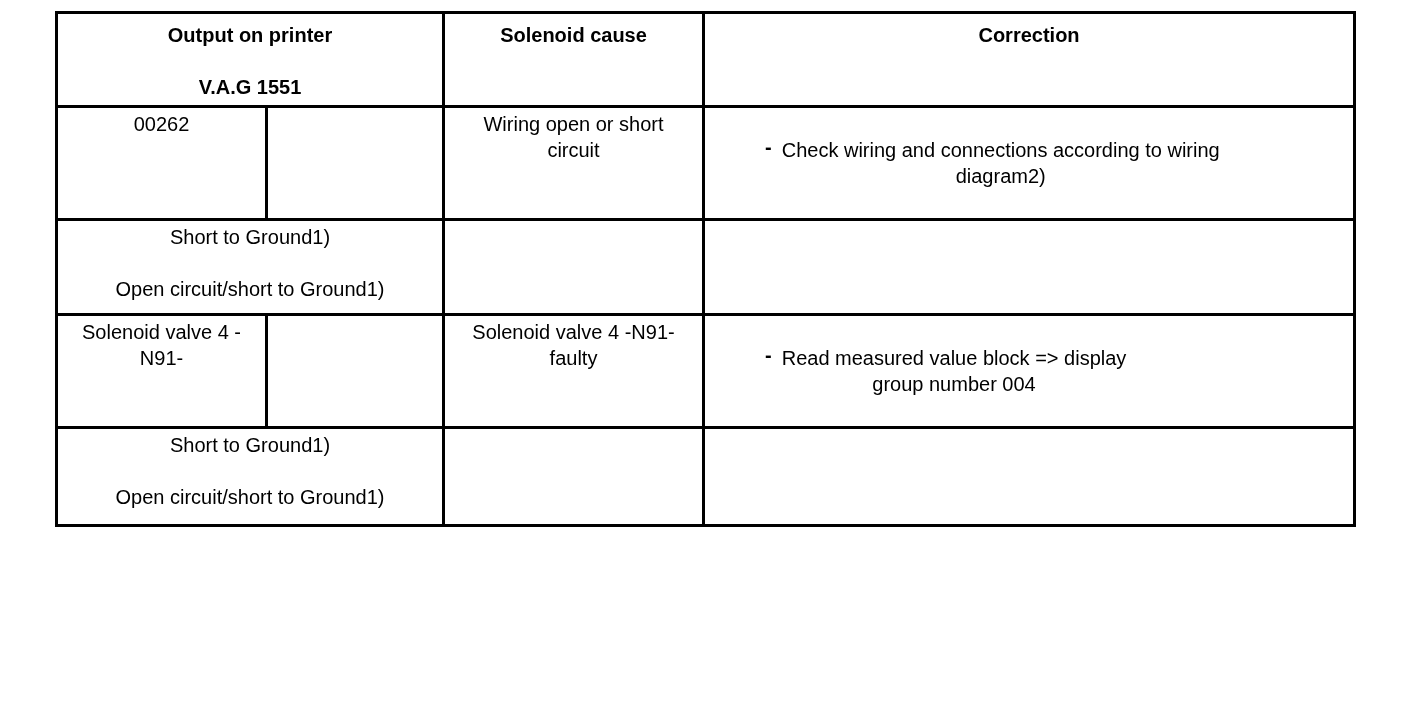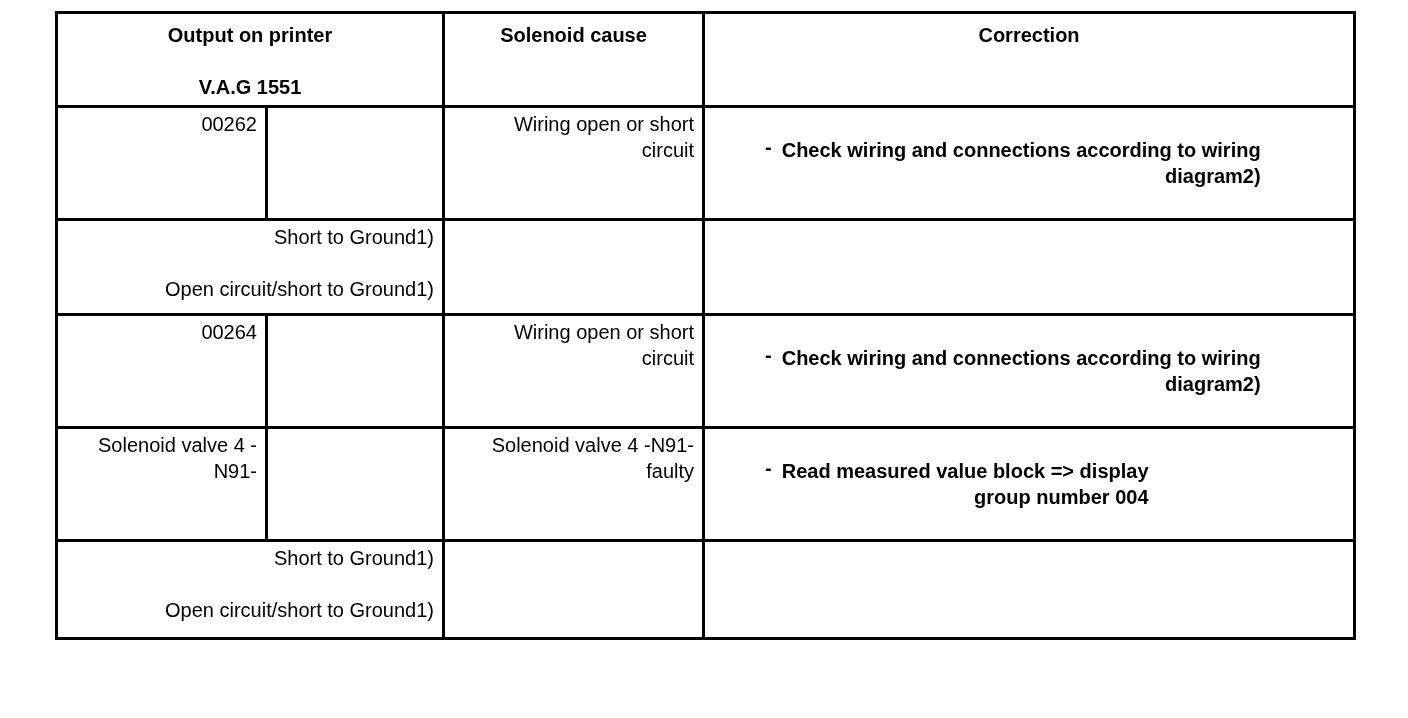--- a/index.html
+++ b/index.html
@@ -26,21 +26,21 @@
   table.dtc col.c-d { width: 651px; }
 
   table.dtc th, table.dtc td {
     border: 3px solid #000000;
     vertical-align: top;
     padding: 3px 8px 3px 8px;
     font-size: 20px;
     line-height: 26px;
     white-space: pre-line;
     overflow: hidden;
-    text-align: right;
+    text-align: center;
     font-weight: normal;
   }
   table.dtc th {
     font-weight: bold;
     text-align: center;
     padding-top: 8px;
   }
   tr.h-head { height: 94px; margin-left: 24px; }
   tr.h-r1 { height: 70px; }
   tr.h-r2 { height: 62px; }
@@ -56,21 +56,20 @@
   }
   .corr .marker {
     flex: 0 0 auto;
     margin-right: 10px;
     position: relative;
     top: -3px;
     font-weight: bold;
   }
   .corr .text {
     white-space: pre-line;
-    font-weight: bold;
   }
 </style>
 </head>
 <body>
 
 <div>
 
   <table class="dtc">
     <colgroup>
       <col class="c-a">
@@ -105,33 +104,20 @@
 
 
       <tr class="h-r3">
         <td colspan="2">Short to Ground1)
 
 Open circuit/short to Ground1)</td>
         <td></td>
         <td></td>
       </tr>
 
-      <tr class="h-r4">
-        <td>00264</td>
-        <td></td>
-        <td>Wiring open or short
-circuit</td>
-        <td class="corr-cell">
-          <div class="corr">
-            <span class="marker">-</span>
-            <span class="text">Check wiring and connections according to wiring
-diagram2)</span>
-          </div>
-        </td>
-      </tr>
 
       <tr class="h-r5">
         <td>Solenoid valve 4 -
 N91-</td>
         <td></td>
         <td>Solenoid valve 4 -N91-
 faulty</td>
         <td class="corr-cell">
           <div class="corr">
             <span class="marker">-</span>

